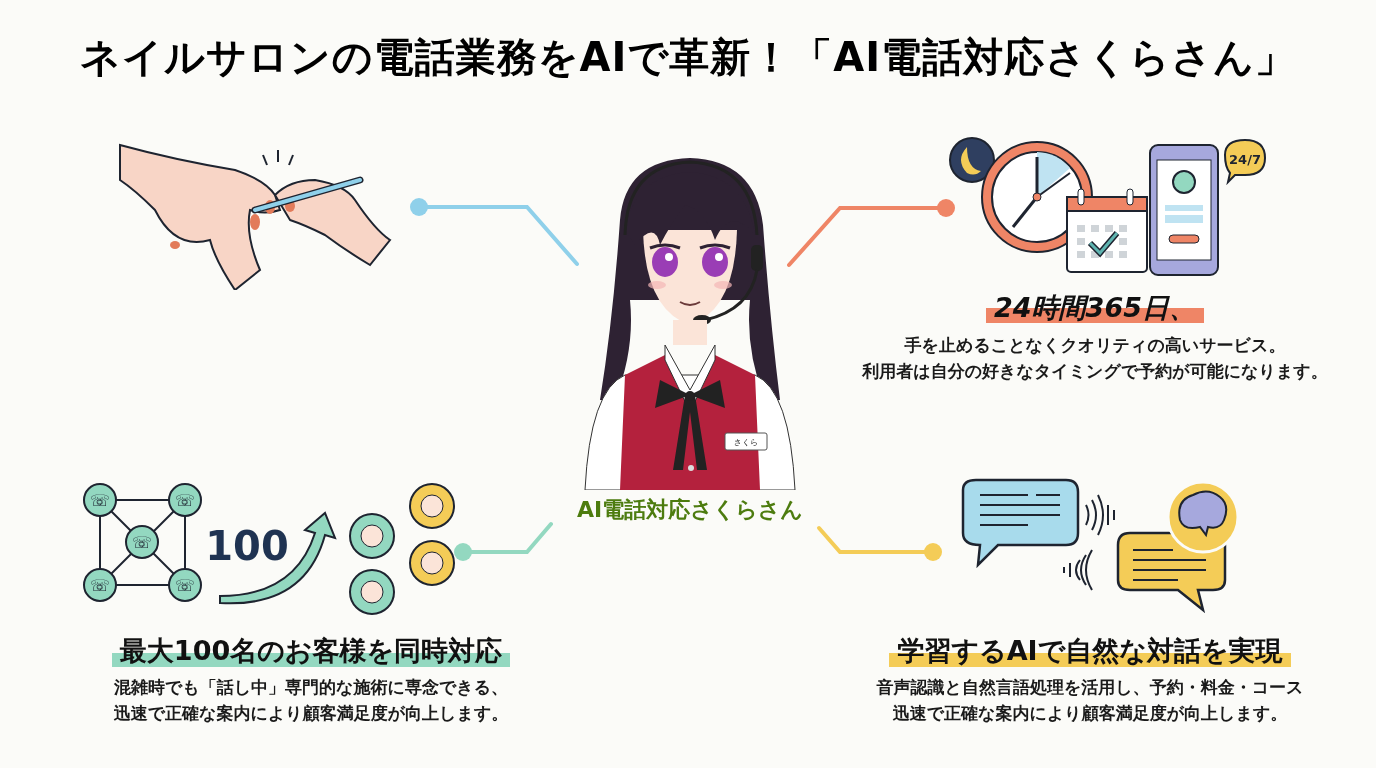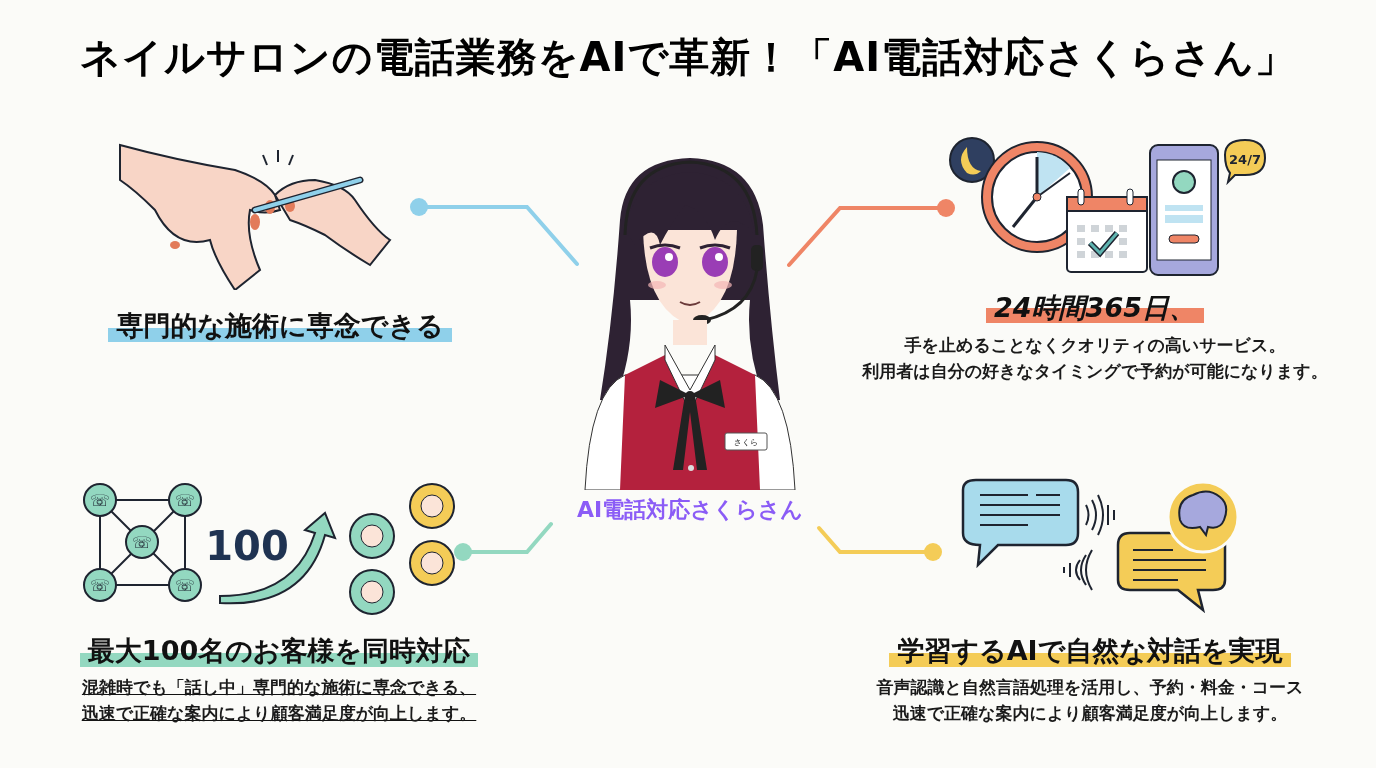--- a/index.html
+++ b/index.html
@@ -27,26 +27,26 @@
   .hl-green { background: linear-gradient(transparent 55%, #93d8c0 55%); }
   .hl-yellow { background: linear-gradient(transparent 55%, #f4cc57 55%); }
   .feature .body {
     font-size: 17px; font-weight: bold; line-height: 1.5; color: #1a1a1a; margin-top: 8px;
     white-space: pre-line;
   }
 
   #f1 { left: 40px; top: 310px; width: 480px; }
   #f2 { left: 830px; top: 290px; width: 530px; }
   #f2 .head { display: inline; line-height: 1.3; -webkit-box-decoration-break: clone; box-decoration-break: clone; }
-  #f3 { left: 24px; top: 635px; width: 510px; text-decoration: underline; }
+  #f3 { left: 56px; top: 635px; width: 510px; }
   #f4 { left: 820px; top: 635px; width: 540px; }
 
   .center-label {
     position: absolute; left: 560px; top: 495px; width: 260px; text-align: center;
-    font-size: 22px; font-weight: bold; color: #8b5cf6;
+    font-size: 22px; font-weight: bold; color: #4d7c0f;
   }
   .illus { position: absolute; }
 </style>
 </head>
 <body>
 
 <div class="title">ネイルサロンの電話業務をAIで革新！「AI電話対応さくらさん」</div>
 
 <svg class="connectors" viewBox="0 0 1376 768">
   <g stroke="#8fd0ea" stroke-width="4" fill="none" stroke-linecap="round">
@@ -226,21 +226,20 @@
     <line x1="175" y1="75" x2="215" y2="75"></line>
       <line x1="175" y1="85" x2="248" y2="85"></line>
     <line x1="175" y1="95" x2="248" y2="95"></line>
       <line x1="175" y1="105" x2="220" y2="105"></line>
   </g>
   <circle cx="245" cy="42" r="35" fill="#f4cc57" stroke="#fbfbf8" stroke-width="3"></circle>
   <path d="M222,45 Q218,25 235,20 Q250,12 262,22 Q272,30 266,45 Q262,55 250,52 L248,60 L242,52 Q226,56 222,45 Z" fill="#a6a8dd" stroke="#1e2430" stroke-width="2"></path>
 </svg>
 
 <div class="feature" id="f1">
-  <div class="head hl-blue">専門的な施術に専念できる</div>
 </div>
 
 <div class="feature" id="f2">
   <div><span class="head hl-orange">24時間365日、</span></div>
   <div class="body">手を止めることなくクオリティの高いサービス。
 利用者は自分の好きなタイミングで予約が可能になります。</div>
 </div>
 
 <div class="feature" id="f3">
   <div class="head hl-green">最大100名のお客様を同時対応</div>

